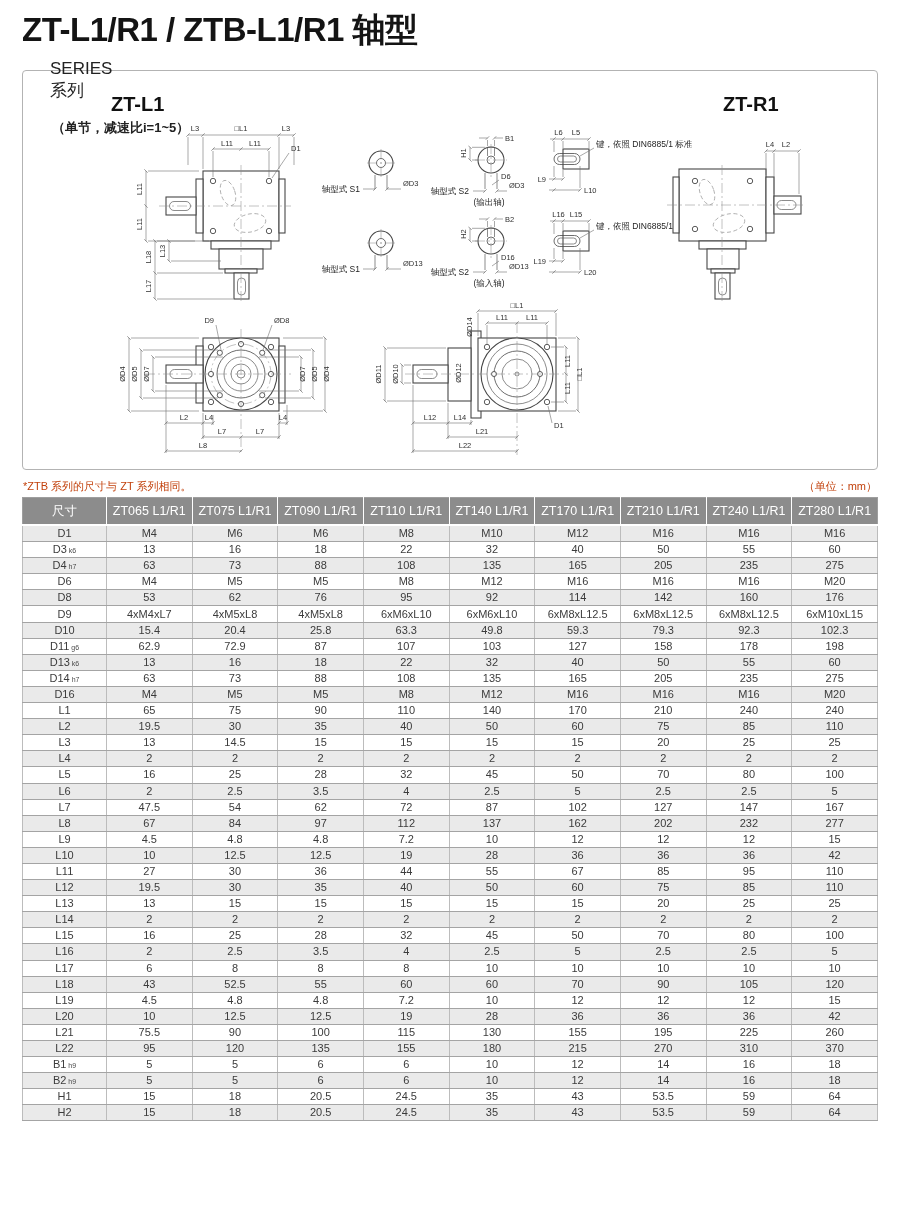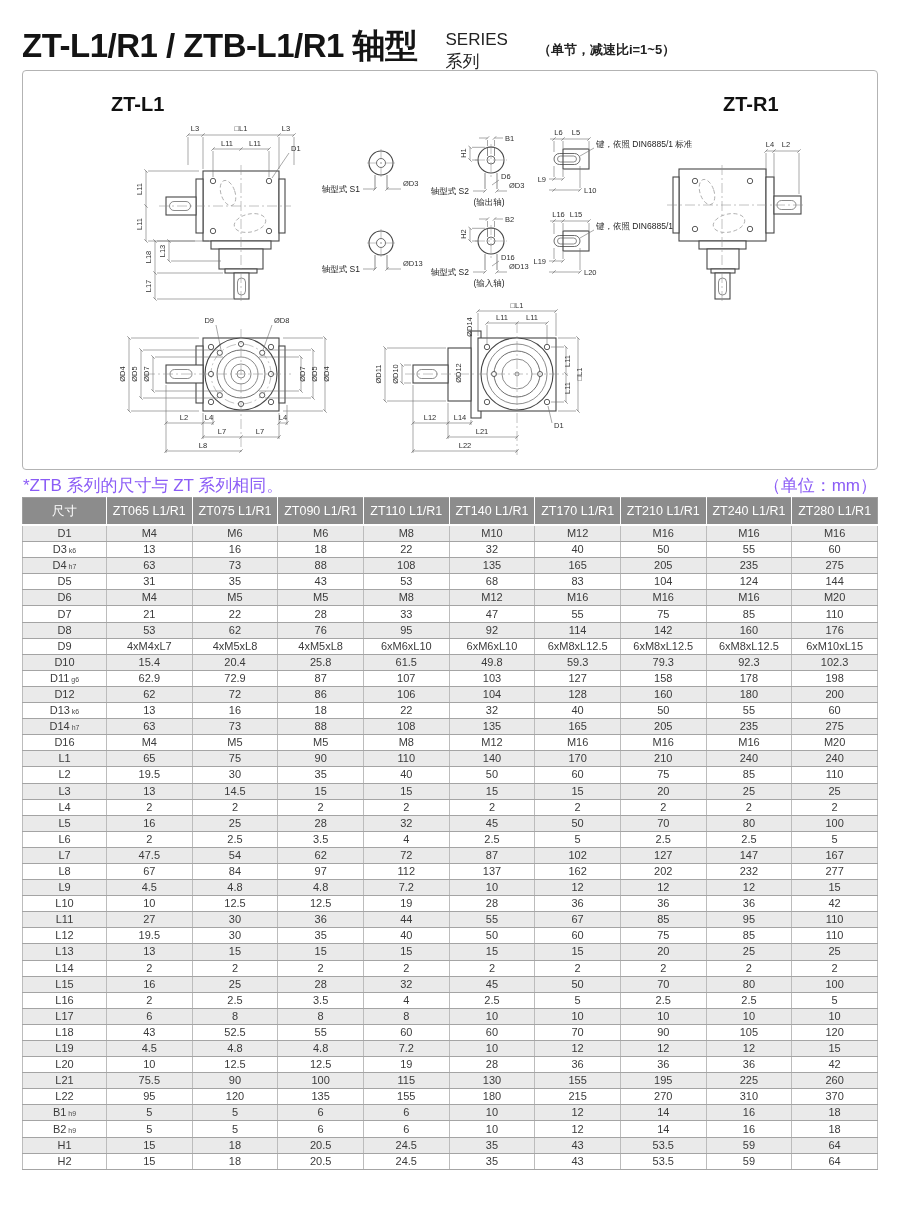--- a/index.html
+++ b/index.html
@@ -1,27 +1,27 @@
 <!DOCTYPE html>
 <html><head>
 <meta charset="utf-8">
 <style>
   html,body{margin:0;padding:0;}
   body{width:900px;height:1206px;background:#fff;overflow:hidden;
        font-family:"Liberation Sans",sans-serif;color:#222;}
   .page{padding:0 22px;box-sizing:border-box;width:900px;}
   
-  .titlebar{height:70px;box-sizing:border-box;padding-top:24px;display:flex;align-items:flex-start;}
+  .titlebar{height:70px;box-sizing:border-box;padding-top:8px;display:flex;align-items:flex-start;flex-direction:column;}
   .titlebar h1{margin:0;font-size:33px;font-weight:600;color:#141414;letter-spacing:-.5px;white-space:nowrap;}
   .series{margin-left:28px;padding-top:5px;font-size:17px;line-height:1.3;color:#222;}
   .spec{margin-left:30px;padding-top:17px;font-size:13px;color:#222;white-space:nowrap;font-weight:bold;}
   
   .panel{height:400px;border:1px solid #b3b3b3;border-radius:4px;box-sizing:border-box;overflow:hidden;background:#fff;text-decoration:underline;}
   
-  .noterow{display:flex;justify-content:space-between;font-size:17px;color:#8b5cf6;margin:9px 1px 0 1px;height:18px;align-items:flex-end;}
+  .noterow{display:flex;justify-content:space-between;font-size:11px;color:#c2410c;margin:9px 1px 0 1px;height:18px;}
   
   table.dim{width:100%;border-collapse:collapse;table-layout:fixed;border:1px solid #9e9e9e;}
   table.dim thead th{background:#8c8c8c;color:#fff;font-weight:400;font-size:12.5px;height:26px;
        border-right:1px solid #fff;border-bottom:2px solid #fff;padding:0;}
   table.dim thead th:first-child{width:83px;}
   table.dim thead th:last-child{border-right:none;}
   table.dim tbody th,table.dim tbody td{height:15.1px;font-size:11px;font-weight:400;color:#3b3b3b;
        text-align:center;padding:0;line-height:1;
        border:1px solid #bcbcbc;border-top:1px solid #a4a4a4;border-bottom:1px solid #a4a4a4;}
   table.dim tbody tr:nth-child(odd){background:#eaeaea;}
@@ -473,56 +473,32 @@
           <td>73</td>
           <td>88</td>
           <td>108</td>
           <td>135</td>
           <td>165</td>
           <td>205</td>
           <td>235</td>
           <td>275</td>
         </tr>
         <tr>
-          <th><span>D5</span></th>
-          <td>31</td>
-          <td>35</td>
-          <td>43</td>
-          <td>53</td>
-          <td>68</td>
-          <td>83</td>
-          <td>104</td>
-          <td>124</td>
-          <td>144</td>
-        </tr>
-        <tr>
           <th><span>D6</span></th>
           <td>M4</td>
           <td>M5</td>
           <td>M5</td>
           <td>M8</td>
           <td>M12</td>
           <td>M16</td>
           <td>M16</td>
           <td>M16</td>
           <td>M20</td>
         </tr>
         <tr>
-          <th><span>D7</span></th>
-          <td>21</td>
-          <td>22</td>
-          <td>28</td>
-          <td>33</td>
-          <td>47</td>
-          <td>55</td>
-          <td>75</td>
-          <td>85</td>
-          <td>110</td>
-        </tr>
-        <tr>
           <th><span>D8</span></th>
           <td>53</td>
           <td>62</td>
           <td>76</td>
           <td>95</td>
           <td>92</td>
           <td>114</td>
           <td>142</td>
           <td>160</td>
           <td>176</td>
@@ -537,52 +513,40 @@
           <td>6xM8xL12.5</td>
           <td>6xM8xL12.5</td>
           <td>6xM8xL12.5</td>
           <td>6xM10xL15</td>
         </tr>
         <tr>
           <th><span>D10</span></th>
           <td>15.4</td>
           <td>20.4</td>
           <td>25.8</td>
-          <td>61.5</td>
+          <td>63.3</td>
           <td>49.8</td>
           <td>59.3</td>
           <td>79.3</td>
           <td>92.3</td>
           <td>102.3</td>
         </tr>
         <tr>
           <th><span>D11</span><span class="tol"> g6</span></th>
           <td>62.9</td>
           <td>72.9</td>
           <td>87</td>
           <td>107</td>
           <td>103</td>
           <td>127</td>
           <td>158</td>
           <td>178</td>
           <td>198</td>
         </tr>
         <tr>
-          <th><span>D12</span></th>
-          <td>62</td>
-          <td>72</td>
-          <td>86</td>
-          <td>106</td>
-          <td>104</td>
-          <td>128</td>
-          <td>160</td>
-          <td>180</td>
-          <td>200</td>
-        </tr>
-        <tr>
           <th><span>D13</span><span class="tol"> k6</span></th>
           <td>13</td>
           <td>16</td>
           <td>18</td>
           <td>22</td>
           <td>32</td>
           <td>40</td>
           <td>50</td>
           <td>55</td>
           <td>60</td>

